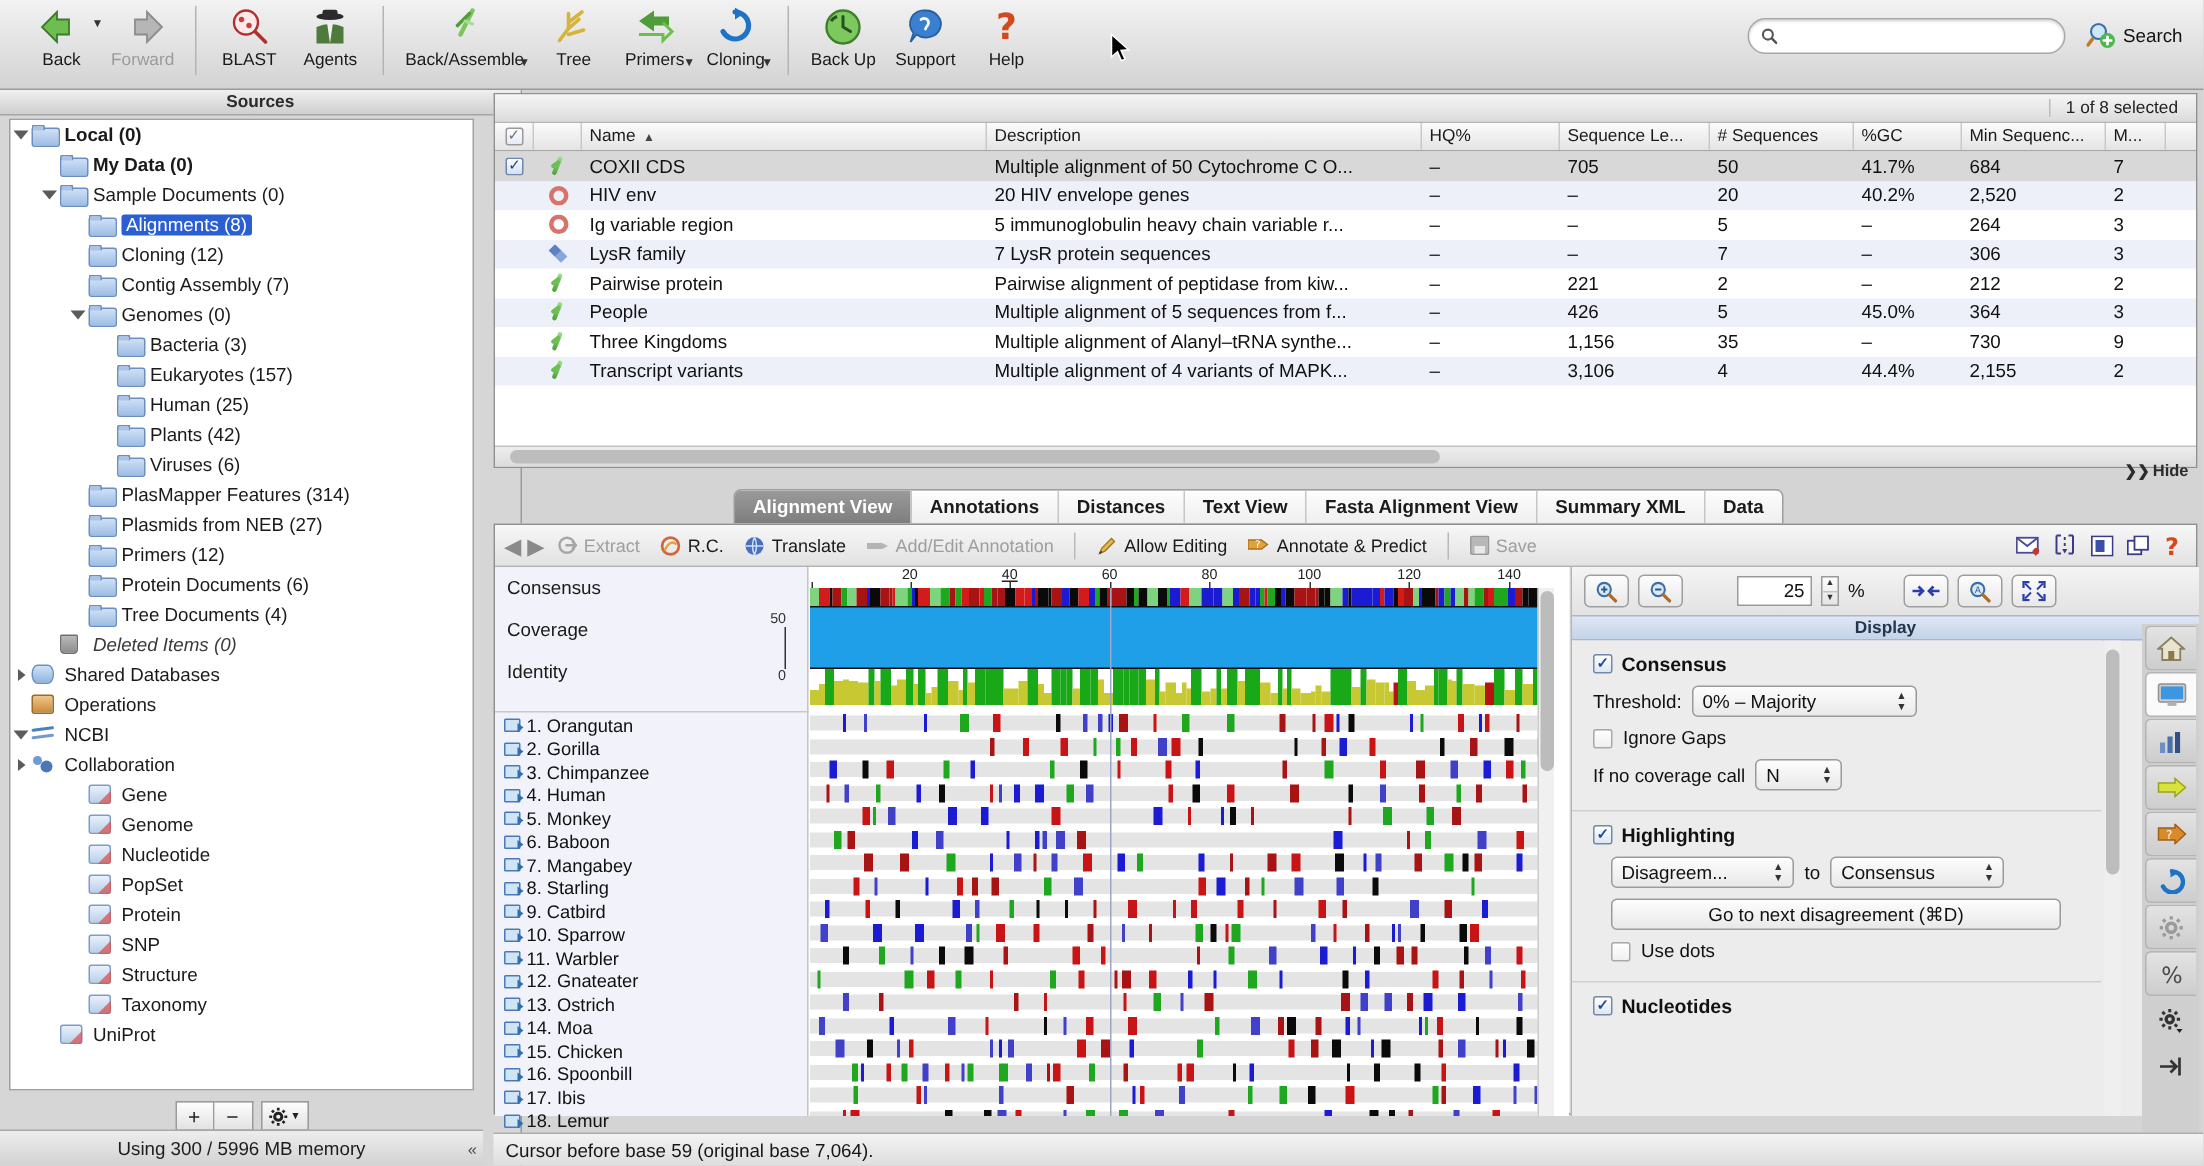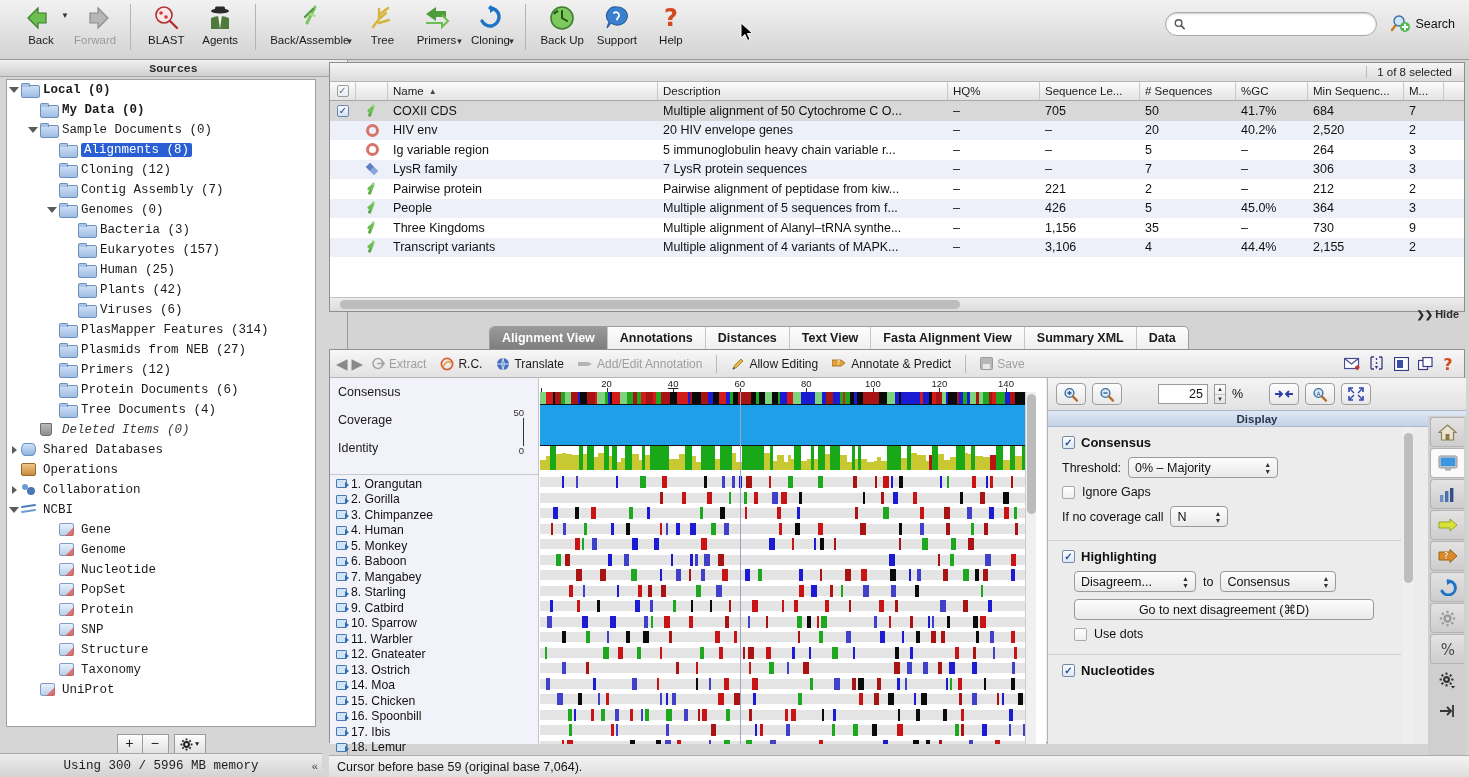--- a/index.html
+++ b/index.html
@@ -41,21 +41,21 @@
   .search-field input {
     border: 0; outline: 0; background: transparent; font-size: 12px; width: 100%;
     font-family: "Liberation Sans", sans-serif; margin-left: 4px;
   }
   .search-btn { display: flex; align-items: center; margin-left: 14px; gap: 4px; }
   .search-btn .lbl { font-size: 12.5px; }
 
   
   .sidebar {
     position: absolute; left: 0; top: 60px; width: 348px; height: 717px;
-    background: #d6d6d6; border-right: 1px solid #9a9a9a; font-family: Liberation Mono, monospace;
+    background: #d6d6d6; border-right: 1px solid #9a9a9a;
   }
   .sources-head {
     height: 17px; background: linear-gradient(#f0f0f0, #cfcfcf);
     border-bottom: 1px solid #a5a5a5; text-align: center; font-size: 11.5px;
     font-weight: bold; line-height: 17px; color: #2b2b2b;
   }
   .tree {
     position: absolute; left: 6px; top: 19px; width: 310px; height: 648px;
     background: #fff; border: 1px solid #a0a0a0; overflow: hidden;
   }
@@ -555,32 +555,32 @@
         </div>
         <div class="trow">
           <span style="width:0px;flex:0 0 auto;"></span>
           <span class="tw"></span>
           <span class="ticon"><span class="opicon"></span></span>
           <span class="tlabel">Operations</span>
         </div>
         <div class="trow">
           <span style="width:0px;flex:0 0 auto;"></span>
           <span class="tw">
+            <span class="tri open"></span>
+          </span>
+          <span class="ticon"><span class="ncbiicon"></span></span>
+          <span class="tlabel">NCBI</span>
+        </div>
+        <div class="trow">
+          <span style="width:0px;flex:0 0 auto;"></span>
+          <span class="tw">
             <span class="tri"></span>
           </span>
           <span class="ticon"><span class="collabicon"></span></span>
           <span class="tlabel">Collaboration</span>
-        </div>
-        <div class="trow">
-          <span style="width:0px;flex:0 0 auto;"></span>
-          <span class="tw">
-            <span class="tri open"></span>
-          </span>
-          <span class="ticon"><span class="ncbiicon"></span></span>
-          <span class="tlabel">NCBI</span>
         </div>
         <div class="trow">
           <span style="width:38px;flex:0 0 auto;"></span>
           <span class="tw"></span>
           <span class="ticon"><span class="pgicon"></span></span>
           <span class="tlabel">Gene</span>
         </div>
         <div class="trow">
           <span style="width:38px;flex:0 0 auto;"></span>
           <span class="tw"></span>

